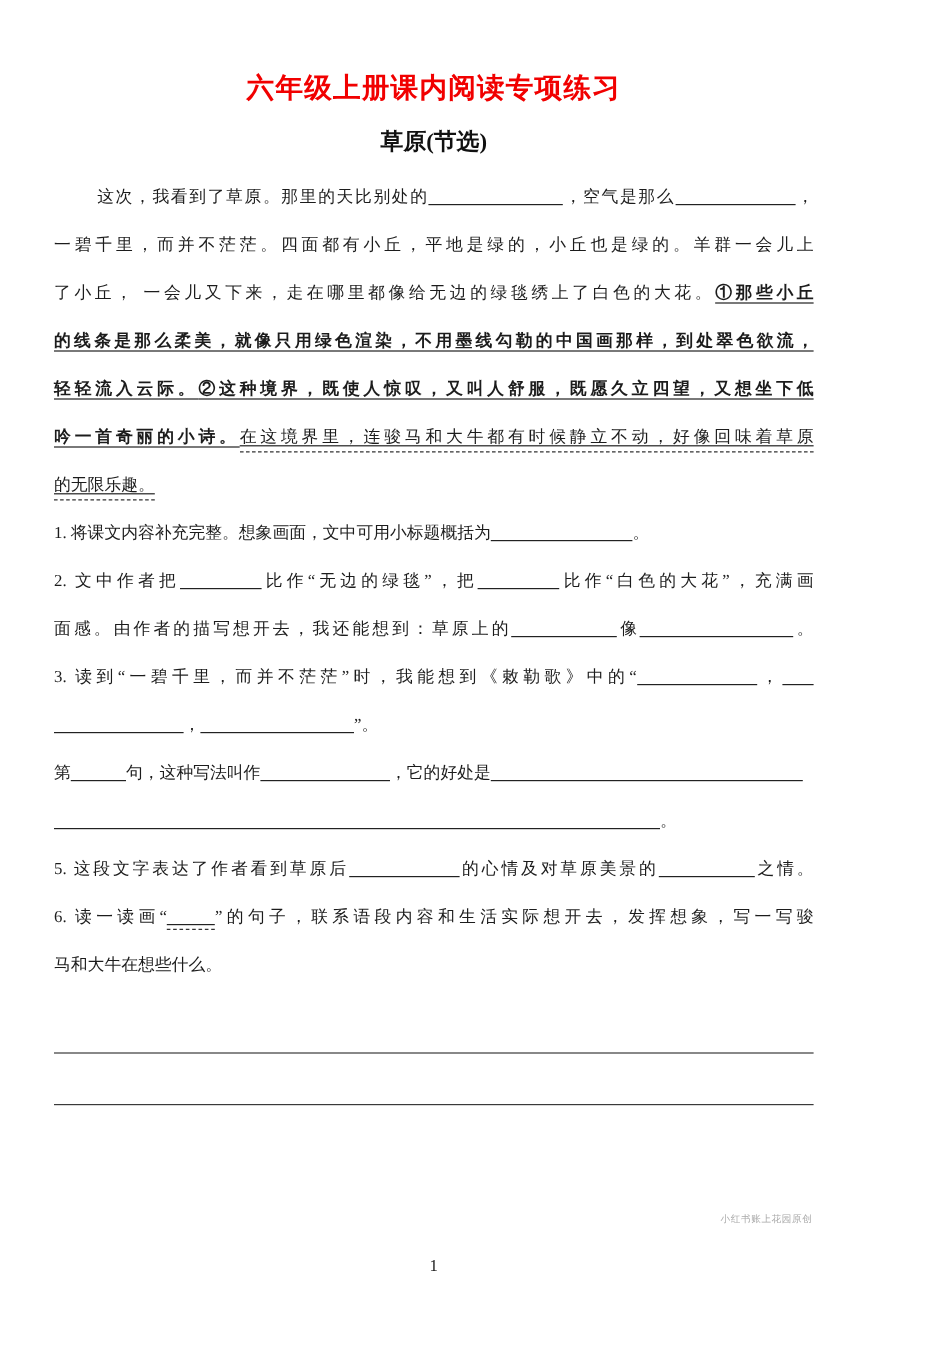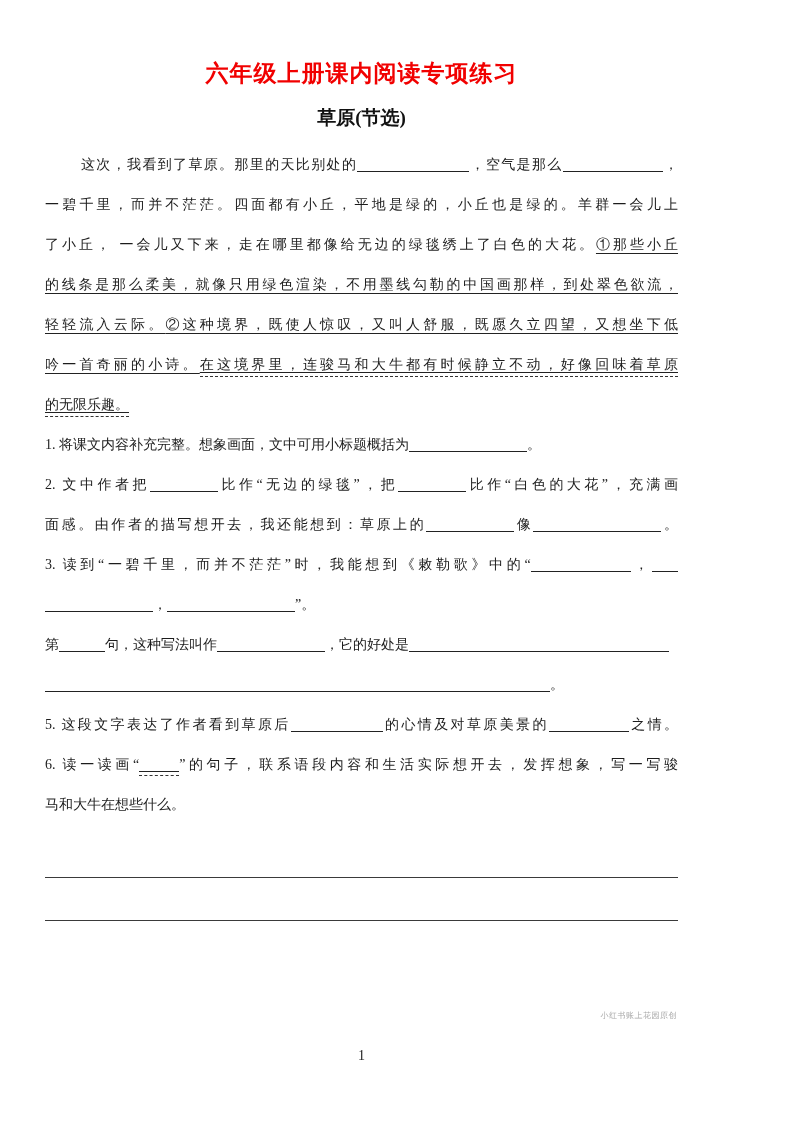--- a/index.html
+++ b/index.html
@@ -36,20 +36,21 @@
     text-align-last:justify;
     white-space:nowrap;
   }
   .tline.noj{text-align:right;text-align-last:left;}
   .indent{padding-left:36px;}
   .u{
     text-decoration:underline;
     text-decoration-thickness:1px;
     text-underline-offset:4px;
     text-decoration-color:#222;
+    font-weight:bold;
   }
   .uw{
     text-decoration:underline;
     text-decoration-thickness:1px;
     text-underline-offset:3px;
     text-decoration-color:#222;
     border-bottom:1px dashed #333;
     padding-bottom:4px;
   }
   .blank{

